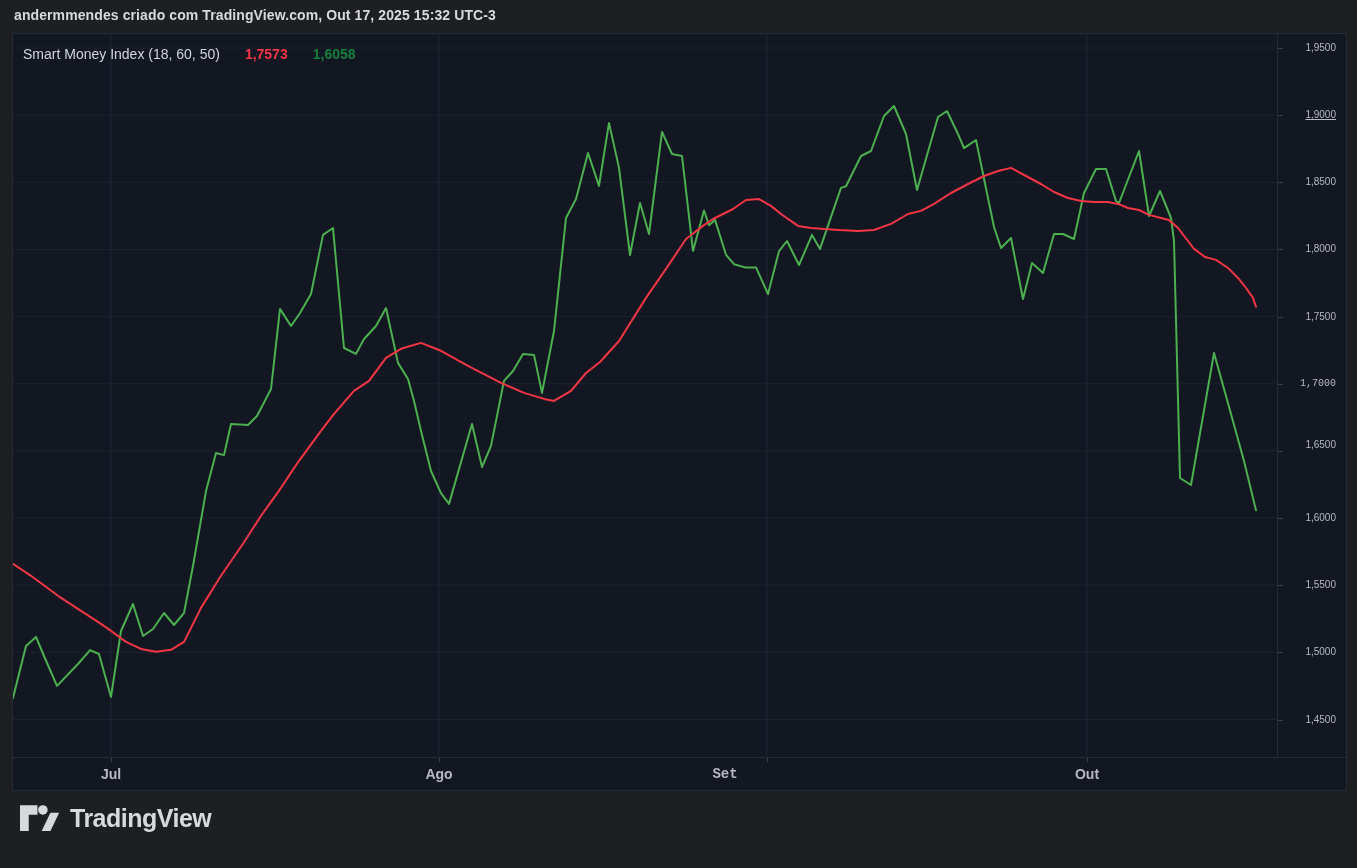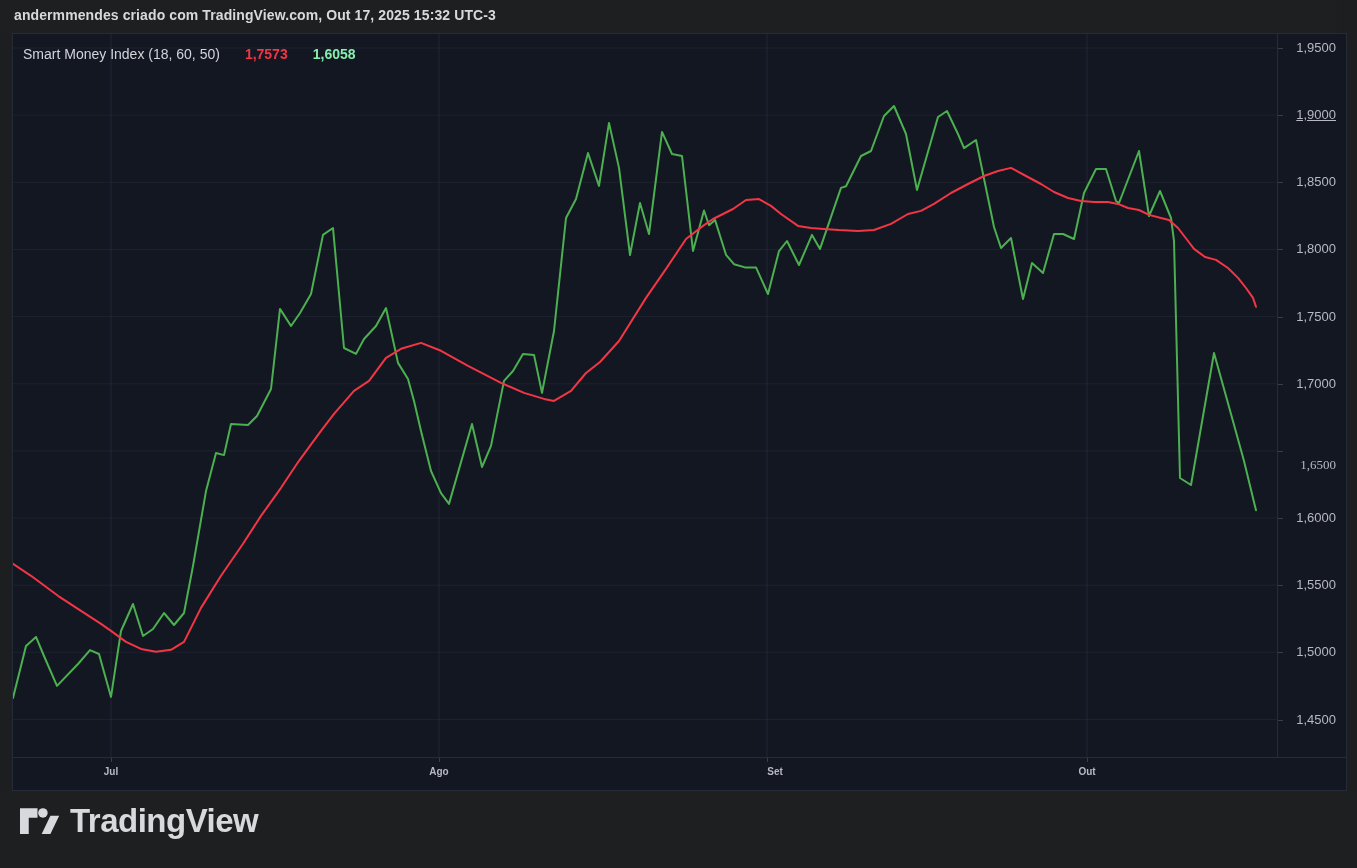--- a/index.html
+++ b/index.html
@@ -7,34 +7,34 @@
               font-family:"Liberation Sans","DejaVu Sans",sans-serif; }
   .topbar { position:absolute; left:0; top:0; width:1337px; height:33px; background:#1e1f20; }
   .topbar span { position:absolute; left:14px; top:7px; font-size:14px; font-weight:700;
                  color:#d8d9db; letter-spacing:.1px; }
   .chart-box { position:absolute; left:12px; top:33px; width:1335px; height:758px;
                background:#131722; border:1px solid #262b38; }
   #plot { position:absolute; left:0; top:0; width:1264px; height:723px; display:block; }
   .price-axis { position:absolute; left:1264px; top:0; width:69px; height:723px;
                 border-left:1px solid #262b38; }
   .price-label { position:absolute; right:10px; height:18px; line-height:18px;
-                 font-size:13px; color:#b6b9c2; font-weight:500; white-space:nowrap; }
+                 font-size:10px; color:#b6b9c2; font-weight:500; white-space:nowrap; }
   .price-dash { position:absolute; left:0; width:5px; height:1px; background:#3a3e4a; }
   .time-axis { position:absolute; left:0; top:723px; width:1333px; height:33px;
                border-top:1px solid #262b38; }
   .time-label { position:absolute; top:8px; width:60px; margin-left:-30px; text-align:center;
-                font-size:10px; color:#b6b9c2; font-weight:600; }
+                font-size:14px; color:#b6b9c2; font-weight:600; }
   .time-dash { position:absolute; top:0; width:1px; height:4px; background:#3a3e4a; }
   .legend { position:absolute; left:10px; top:12px; font-size:14px; font-weight:500;
             color:#d1d4dc; white-space:nowrap; }
   .legend .val { margin-left:25px; font-weight:600; }
   .footer { position:absolute; left:0; top:791px; width:1357px; height:77px; background:#1e1f20; }
   .logo { position:absolute; left:20px; top:11px; display:flex; align-items:center; }
   .logo-mark { width:40px; height:33px; }
-  .logo-text { margin-left:10px; font-size:33px; font-weight:700; color:#d7d9dd;
+  .logo-text { margin-left:10px; font-size:25px; font-weight:700; color:#d7d9dd;
                letter-spacing:-0.5px; }
   .grid-h { stroke:#1e2230; stroke-width:1; }
   .grid-v { stroke:#222636; stroke-width:1; }
   .series { fill:none; stroke-width:2; stroke-linejoin:round; stroke-linecap:round; }
 </style>
 </head>
 <body>
 
 <div class="topbar">
   <span>andermmendes criado com TradingView.com, Out 17, 2025 15:32 UTC-3</span>
@@ -55,53 +55,53 @@
       <line x1="0" y1="685.5" x2="1264" y2="685.5" class="grid-h"></line>
       <line x1="98" y1="0" x2="98" y2="723" class="grid-v"></line>
       <line x1="426" y1="0" x2="426" y2="723" class="grid-v"></line>
       <line x1="754" y1="0" x2="754" y2="723" class="grid-v"></line>
       <line x1="1074" y1="0" x2="1074" y2="723" class="grid-v"></line>
       <path d="M0.0,664.0 L13.0,611.9 L23.0,602.9 L31.0,622.0 L44.0,651.9 L65.0,630.0 L77.0,616.1 L86.0,620.0 L98.0,662.9 L108.0,597.0 L120.0,570.0 L130.0,602.0 L140.0,595.0 L151.0,579.0 L161.0,591.0 L171.0,579.0 L180.0,532.0 L193.0,457.1 L203.0,419.0 L211.0,421.1 L218.0,390.0 L235.0,391.0 L244.0,382.0 L258.0,355.0 L267.0,274.9 L278.0,292.0 L287.0,279.0 L298.0,260.0 L310.0,200.9 L320.0,194.0 L331.0,314.0 L343.0,319.9 L351.0,305.0 L363.0,292.0 L373.0,274.0 L385.0,328.9 L395.0,345.0 L401.0,366.9 L408.0,397.0 L418.0,437.0 L428.0,459.1 L436.0,469.9 L459.0,390.0 L469.0,433.0 L478.0,411.9 L491.0,346.9 L500.0,337.0 L510.0,319.9 L521.0,320.9 L529.0,358.9 L541.0,297.0 L553.0,184.0 L563.0,165.0 L575.0,119.0 L586.0,151.9 L596.0,88.9 L606.0,133.9 L617.0,221.0 L627.0,169.0 L636.0,200.0 L649.0,97.9 L659.0,120.0 L669.0,122.0 L680.0,216.9 L691.0,176.5 L696.0,191.3 L702.0,185.9 L713.0,220.8 L721.0,230.2 L732.0,233.4 L743.0,233.4 L755.0,260.0 L766.0,217.1 L774.0,207.0 L786.0,231.0 L799.0,200.9 L807.0,214.9 L828.0,153.9 L833.0,152.3 L848.0,122.0 L858.0,117.0 L871.0,82.0 L881.0,72.0 L893.0,100.0 L904.0,156.0 L925.0,83.0 L934.0,77.0 L945.0,100.0 L951.0,114.1 L963.0,106.0 L981.0,193.0 L988.0,214.0 L998.0,204.0 L1010.0,265.0 L1019.0,229.0 L1030.0,239.0 L1041.0,200.0 L1050.0,200.0 L1061.0,205.0 L1071.0,159.0 L1083.0,135.0 L1093.0,135.0 L1103.0,167.0 L1106.0,169.0 L1126.0,117.0 L1136.0,182.0 L1147.0,157.0 L1158.0,184.0 L1161.0,207.0 L1167.0,444.0 L1178.0,451.0 L1201.0,319.0 L1218.0,380.0 L1231.0,427.0 L1243.0,476.3" class="series" stroke="#4caf50"></path>
       <path d="M0.0,529.8 L18.0,541.8 L45.0,561.8 L68.0,576.9 L88.0,589.9 L98.0,596.9 L113.0,607.9 L128.0,614.9 L143.0,617.8 L158.0,615.8 L171.0,607.9 L188.0,573.9 L208.0,541.8 L230.0,509.8 L248.0,481.9 L268.0,453.8 L286.0,426.8 L308.0,396.9 L321.0,379.8 L341.0,356.9 L356.0,346.9 L373.0,323.8 L388.0,314.8 L408.0,308.9 L428.0,316.8 L455.0,331.9 L488.0,348.9 L511.0,358.9 L531.0,364.9 L541.0,366.9 L558.0,356.9 L573.0,339.0 L587.0,328.0 L606.0,307.0 L633.0,263.9 L653.0,234.9 L673.0,205.0 L690.0,191.9 L700.0,185.0 L710.0,180.0 L720.0,175.0 L733.0,166.0 L746.0,165.1 L758.0,171.9 L768.0,180.0 L785.0,191.9 L798.0,194.0 L811.0,194.9 L826.0,196.0 L845.0,196.9 L861.0,196.0 L878.0,189.9 L895.0,180.0 L908.0,176.9 L921.0,169.9 L938.0,159.0 L955.0,150.0 L971.0,142.0 L985.0,137.0 L998.0,133.9 L1013.0,142.0 L1028.0,150.0 L1041.0,158.0 L1055.0,164.0 L1068.0,167.0 L1081.0,168.0 L1095.0,168.0 L1105.0,169.9 L1115.0,174.0 L1126.0,176.0 L1136.0,180.9 L1148.0,184.0 L1156.0,186.0 L1165.0,194.0 L1175.0,207.0 L1181.0,214.9 L1192.0,223.0 L1203.0,225.9 L1215.0,234.0 L1225.0,243.9 L1233.0,254.0 L1240.0,263.9 L1243.0,272.8" class="series" stroke="#f23645"></path>
     </svg>
 
   <div class="legend">
-    <span>Smart Money Index (18, 60, 50)</span><span class="val" style="color: rgb(242, 54, 69);">1,7573</span><span class="val" style="color: #86efac;">1,6058</span>
+    <span>Smart Money Index (18, 60, 50)</span><span class="val" style="color: rgb(242, 54, 69);">1,7573</span><span class="val" style="color: #15803d;">1,6058</span>
   </div>
 
   <div class="price-axis">
       <div class="price-label" style="top: 5px;">1,9500</div>
       <div class="price-dash" style="top: 14px;"></div>
       <div class="price-label" style="top: 72.15px; text-decoration: underline;">1,9000</div>
       <div class="price-dash" style="top: 81.15px;"></div>
       <div class="price-label" style="top: 139.3px; margin-left: 48px;">1,8500</div>
       <div class="price-dash" style="top: 148.3px;"></div>
       <div class="price-label" style="top: 206.45px; margin-left: 31px;">1,8000</div>
       <div class="price-dash" style="top: 215.45px;"></div>
       <div class="price-label" style="top: 273.6px;">1,7500</div>
       <div class="price-dash" style="top: 282.6px;"></div>
-      <div class="price-label" style="top: 340.75px;">1,7000</div>
+      <div class="price-label" style="top: 340.75px; font-family: Liberation Mono, monospace;">1,7000</div>
       <div class="price-dash" style="top: 349.75px;"></div>
-      <div class="price-label" style="top: 422px; font-family: Liberation Serif, serif;">1,6500</div>
+      <div class="price-label" style="top: 402px;">1,6500</div>
       <div class="price-dash" style="top: 416.9px;"></div>
       <div class="price-label" style="top: 475.05px;">1,6000</div>
       <div class="price-dash" style="top: 484.05px;"></div>
       <div class="price-label" style="top: 542.2px;">1,5500</div>
       <div class="price-dash" style="top: 551.2px;"></div>
       <div class="price-label" style="top: 609.35px; text-align: center;">1,5000</div>
       <div class="price-dash" style="top: 618.35px;"></div>
       <div class="price-label" style="top: 676.5px;">1,4500</div>
       <div class="price-dash" style="top: 685.5px;"></div>
     </div>
   <div class="time-axis">
       <div class="time-label" style="left: 98px;">Jul</div>
       <div class="time-dash" style="left: 98px;"></div>
       <div class="time-label" style="left: 426px;">Ago</div>
       <div class="time-dash" style="left: 426px;"></div>
-      <div class="time-label" style="left: 762px;">Set</div>
+      <div class="time-label" style="left: 712px; font-family: Liberation Mono, monospace;">Set</div>
       <div class="time-dash" style="left: 754px;"></div>
       <div class="time-label" style="left: 1074px;">Out</div>
       <div class="time-dash" style="left: 1074px;"></div>
     </div>
 </div>
 
 <div class="footer">
   <div class="logo">
     <svg class="logo-mark" viewBox="0 0 48 32" xmlns="http://www.w3.org/2000/svg">
       <path d="M0,0 H21 V11.5 H10.5 V31 H0 Z" fill="#d7d9dd"></path>

